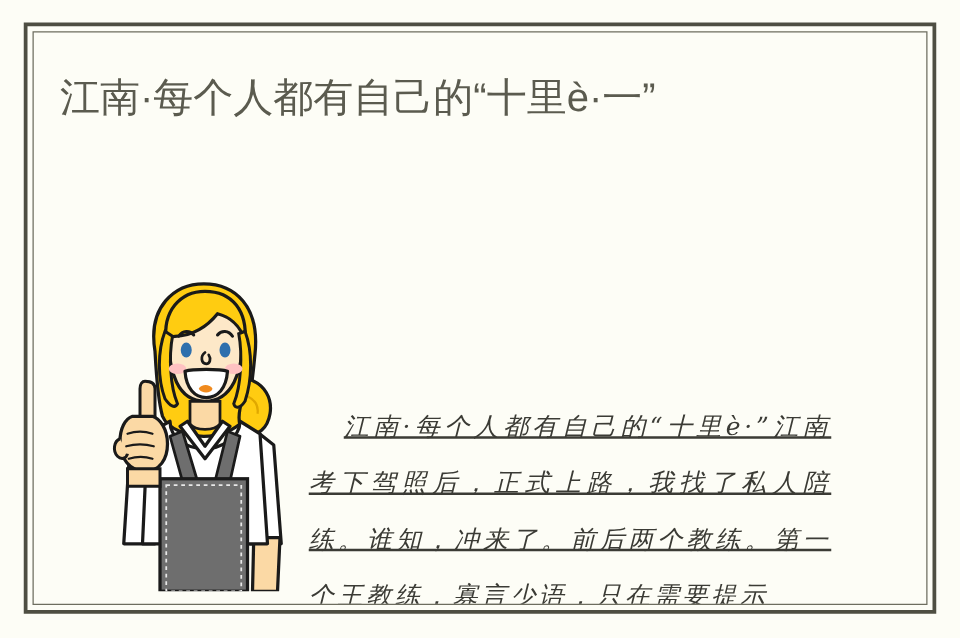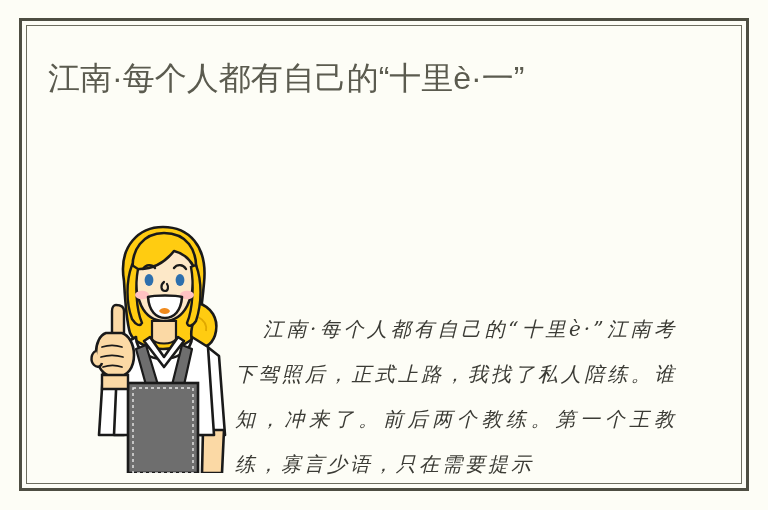--- a/index.html
+++ b/index.html
@@ -97,22 +97,23 @@
     text-align: justify;
     text-justify: inter-character;
     letter-spacing: 3px;
     font-style: italic;
     white-space: pre-wrap;
     word-break: break-all;
     overflow: hidden;
     height: 270px;
   }
   .body-text p {
-    margin: 4px;
+    margin: 16px;
     text-indent: 28px;
+    text-decoration: underline;
   }
 </style>
 </head>
 <body>
 
 <div class="page">
 
   <div class="frame-outer"></div>
   <div class="frame-inner"></div>
 

